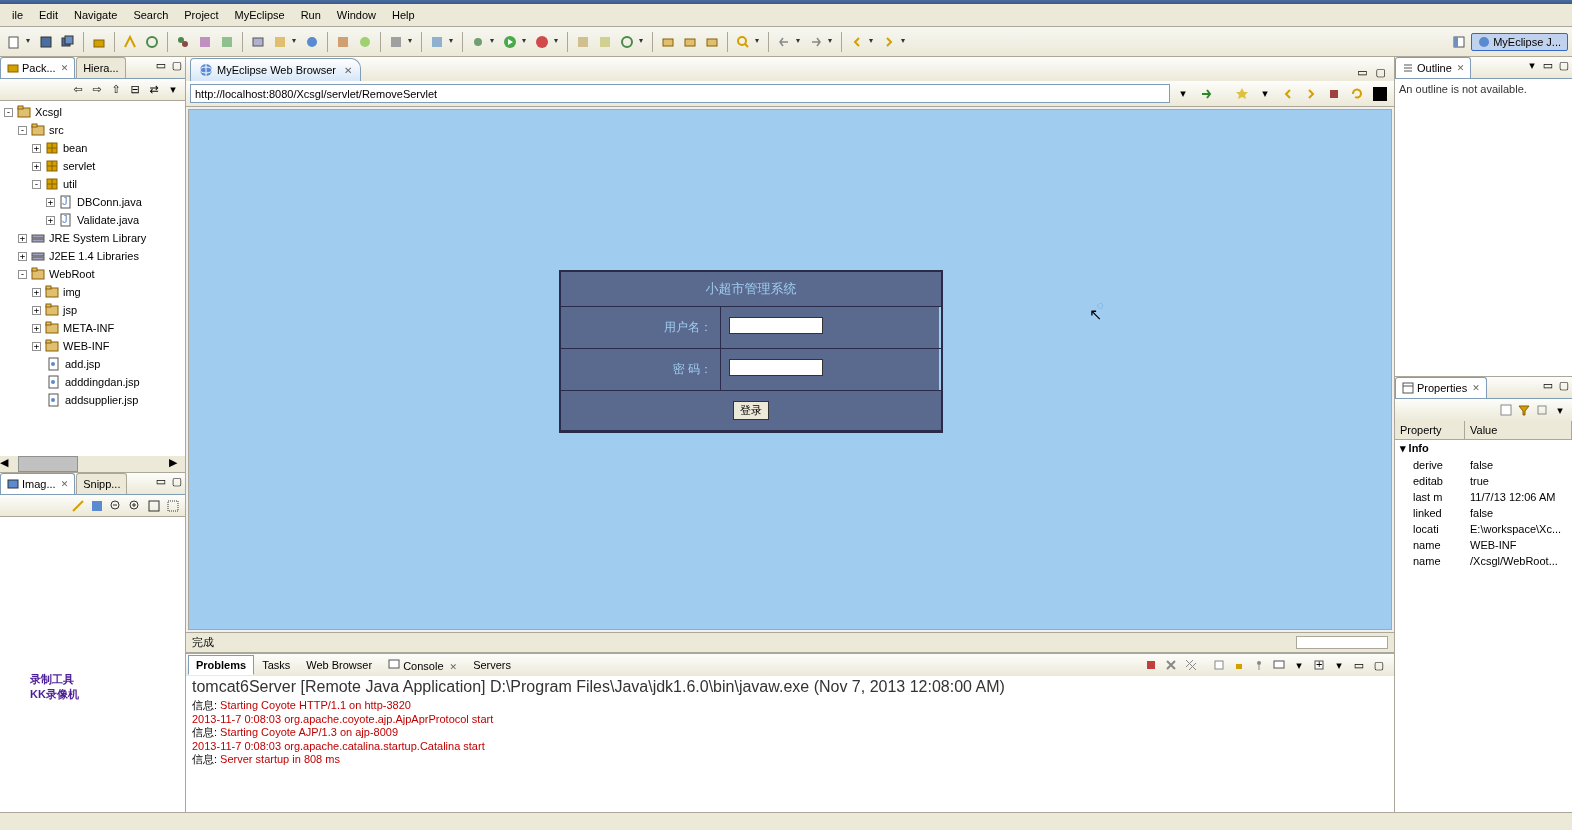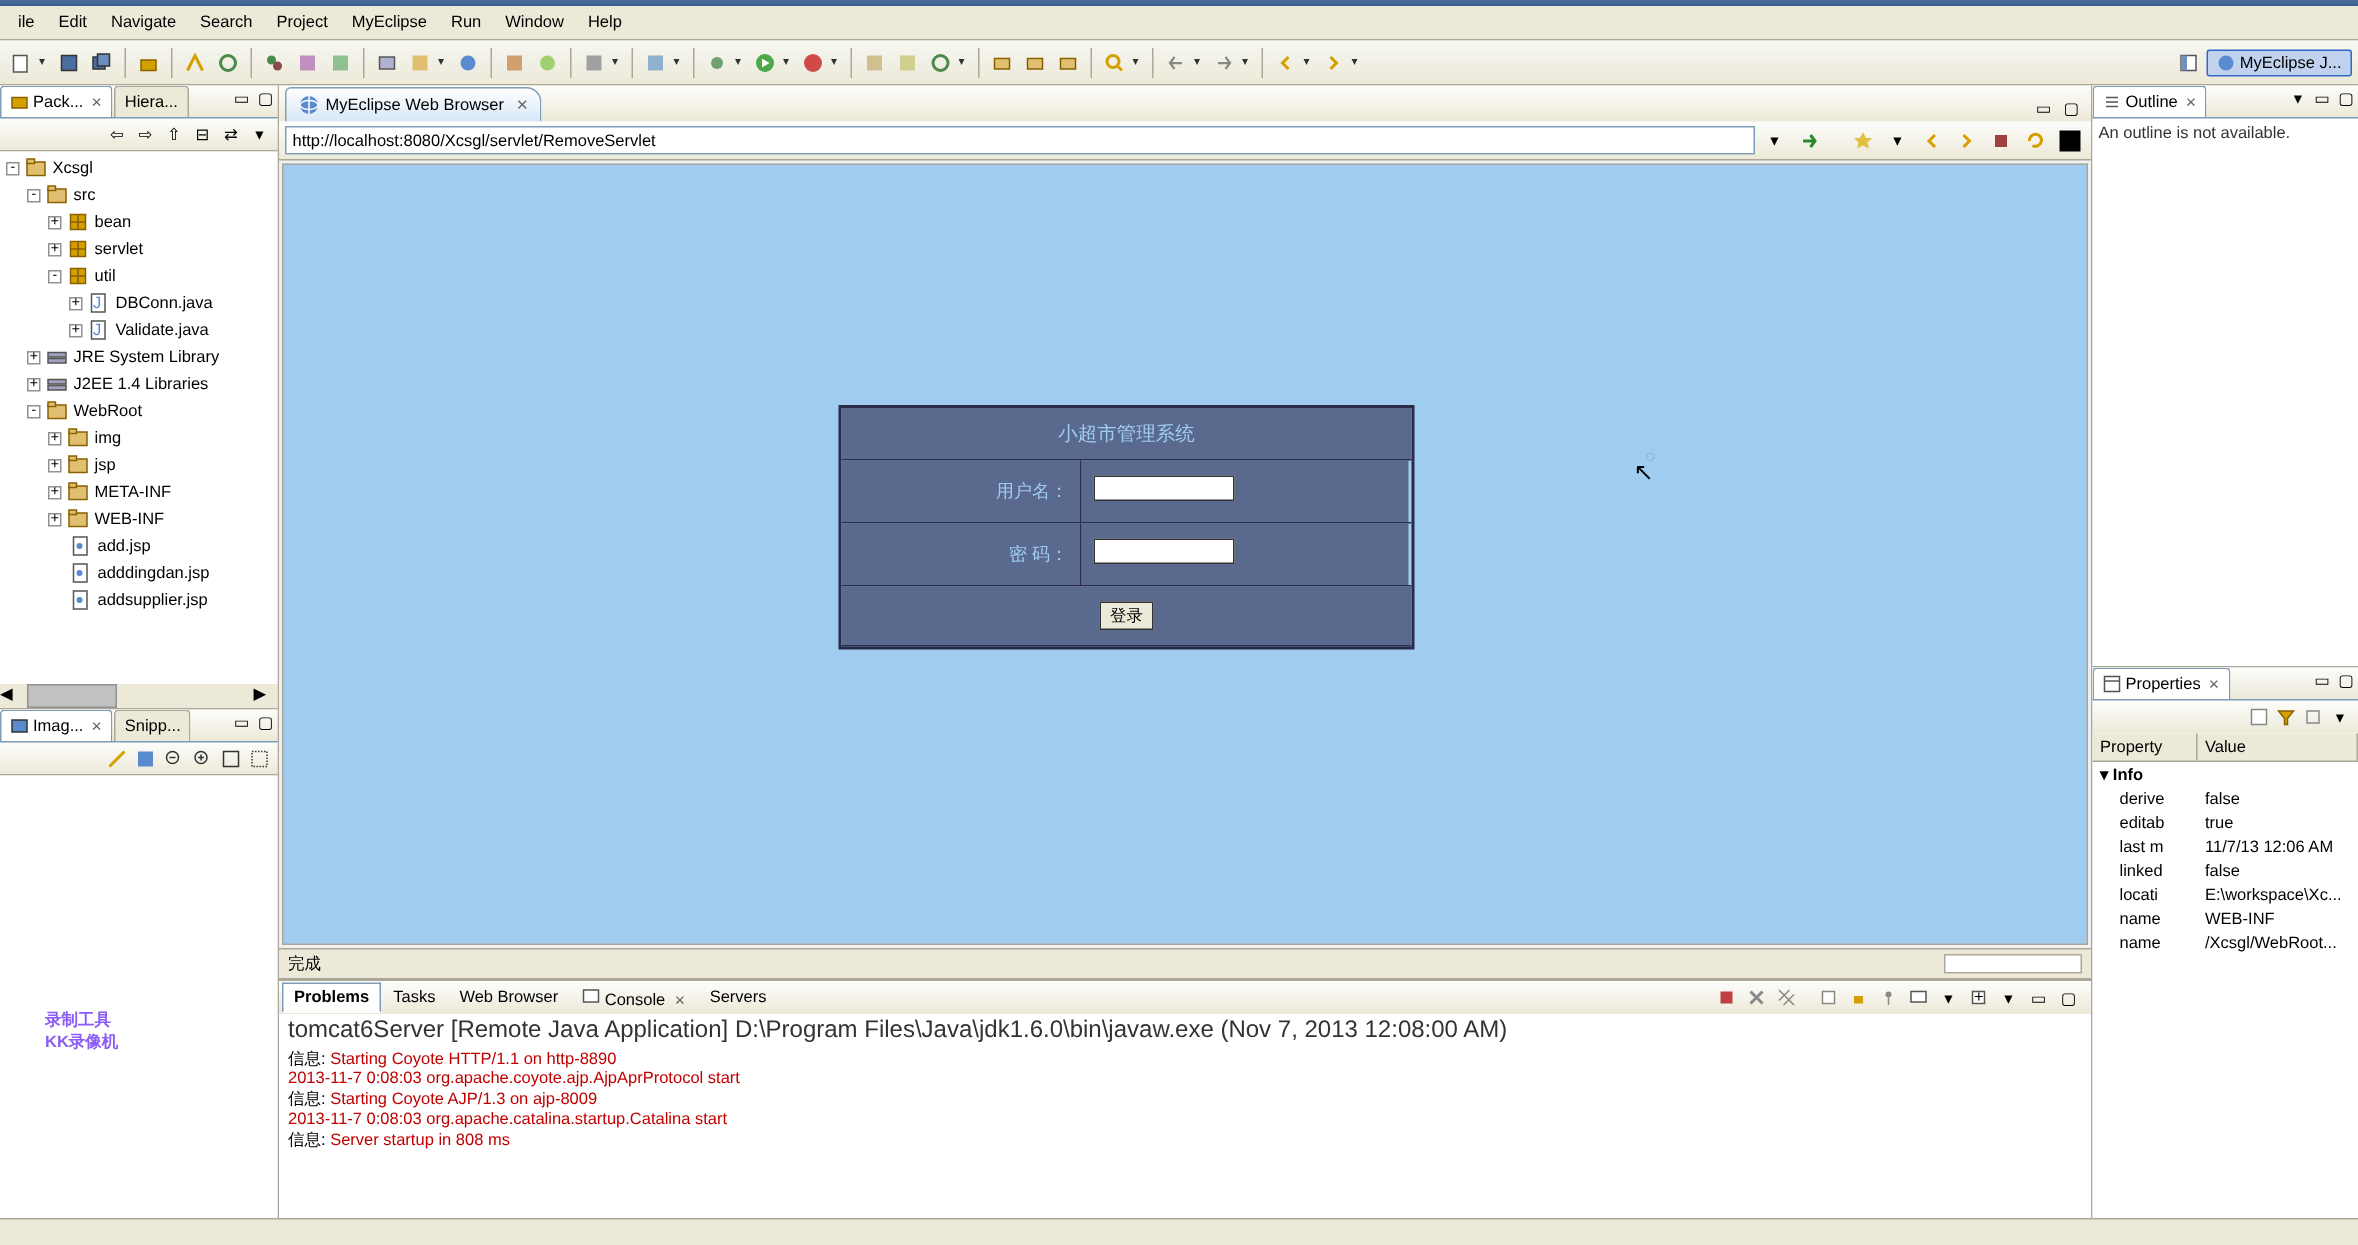--- a/index.html
+++ b/index.html
@@ -34,21 +34,21 @@
 .tree-item { display: flex; align-items: center; padding: 1px 0; white-space: nowrap; height: 18px; }
 .tree-toggle { width: 9px; height: 9px; border: 1px solid #919191; display: inline-flex; align-items: center; justify-content: center; font-size: 9px; line-height: 1; margin-right: 3px; font-family: monospace; }
 .tree-spacer { display: inline-block; width: 14px; }
 .tree-icon { width: 16px; height: 16px; margin-right: 3px; display: inline-flex; align-items: center; justify-content: center; }
 .tree-lv0 { padding-left: 2px; } .tree-lv1 { padding-left: 16px; } .tree-lv2 { padding-left: 30px; } .tree-lv3 { padding-left: 44px; }
 
 .hscroll { height: 16px; background: #ece9d8; display: flex; } .hscroll-thumb { background: #c1c1c1; border: 1px solid #919191; }
 
 .left-bottom { height: 340px; border-top: 1px solid #aca899; display: flex; flex-direction: column; }
 .empty-view { flex: 1; background: #fff; position: relative; }
-.watermark { position: absolute; bottom: 110px; left: 30px; font-size: 22px; color: #8b5cf6; font-weight: bold; }
+.watermark { position: absolute; bottom: 110px; left: 30px; font-size: 22px; color: #4c1d95; font-weight: bold; }
 
 
 .center-panel { flex: 1; display: flex; flex-direction: column; }
 .editor-tabs { height: 24px; background: linear-gradient(#fdfdfb, #ece9d8); display: flex; align-items: flex-end; padding: 0 4px; }
 .editor-tab { padding: 4px 8px; background: linear-gradient(#fff, #d6e7f7); border: 1px solid #7f9db9; border-bottom: none; border-radius: 4px 10px 0 0; display: flex; align-items: center; gap: 4px; }
 .editor-tab-close { font-size: 10px; color: #666; margin-left: 4px; }
 .spacer { flex: 1; } .tab-ctrl { padding: 2px 4px; }
 
 .url-bar { height: 26px; background: linear-gradient(#fdfdfb, #ece9d8); display: flex; align-items: center; padding: 0 4px; gap: 3px; border-bottom: 1px solid #aca899; }
 .url-input { flex: 1; height: 19px; border: 1px solid #7f9db9; padding: 0 4px; background: #fff; }
@@ -76,21 +76,21 @@
 .console-tab .view-close { margin-left: 3px; }
 .console-toolbar { margin-left: auto; display: flex; gap: 2px; padding-right: 4px; }
 .con-btn { width: 18px; height: 18px; display: flex; align-items: center; justify-content: center; }
 .console-header { padding: 2px 6px; background: #fff; font-size: 16px; color: #333; }
 .console-body { flex: 1; background: #fff; padding: 0 6px; font-family: "Courier New", monospace; font-size: 12px; overflow: auto; }
 .console-body .info { color: #c00000; } .console-body .msg { color: #000; }
 
 
 .right-panel { width: 178px; border-left: 1px solid #aca899; display: flex; flex-direction: column; }
 .outline-body { flex: 1; background: #fff; padding: 4px; color: #333; }
-.props-view { height: 368px; border-top: 1px solid #aca899; display: flex; flex-direction: column; }
+.props-view { height: 436px; border-top: 1px solid #aca899; display: flex; flex-direction: column; }
 .props-toolbar { height: 22px; background: linear-gradient(#fdfdfb,#ece9d8); display: flex; justify-content: flex-end; align-items: center; padding: 0 4px; gap: 2px; }
 .props-table { flex: 1; background: #fff; font-size: 11px; }
 .props-header { display: flex; background: #ece9d8; border-bottom: 1px solid #aca899; }
 .props-header > div { padding: 3px 5px; border-right: 1px solid #aca899; }
 .props-row { display: flex; }
 .props-row > div { padding: 2px 5px; overflow: hidden; white-space: nowrap; text-overflow: ellipsis; }
 .props-cat { padding: 2px 5px; font-weight: bold; }
 .col-p { width: 70px; } .col-v { flex: 1; }
 
 .statusbar { height: 18px; background: #ece9d8; border-top: 1px solid #aca899; }
@@ -717,21 +717,21 @@
                 <text x="3" y="9" font-size="8">+</text>
               </svg>
             </div>
             <div class="con-btn">▾</div>
           <div class="con-btn">▭</div>
           <div class="con-btn">▢</div>
         </div>
       </div>
       <div class="console-header">tomcat6Server [Remote Java Application] D:\Program Files\Java\jdk1.6.0\bin\javaw.exe (Nov 7, 2013 12:08:00 AM)</div>
       <div class="console-body" id="console-body">
-          <div><span class="msg">信息:</span><span class="info"> Starting Coyote HTTP/1.1 on http-8890</span></div>
+          <div><span class="msg">信息:</span><span class="info"> Starting Coyote HTTP/1.1 on http-3820</span></div>
           <div><span class="info">2013-11-7 0:08:03 org.apache.coyote.ajp.AjpAprProtocol start</span></div>
           <div><span class="msg">信息:</span><span class="info"> Starting Coyote AJP/1.3 on ajp-8009</span></div>
           <div><span class="info">2013-11-7 0:08:03 org.apache.catalina.startup.Catalina start</span></div>
           <div><span class="msg">信息:</span><span class="info"> Server startup in 808 ms</span></div>
         </div>
     </div>
   </div>
 
   <div class="right-panel">
     <div class="view-tabs">

